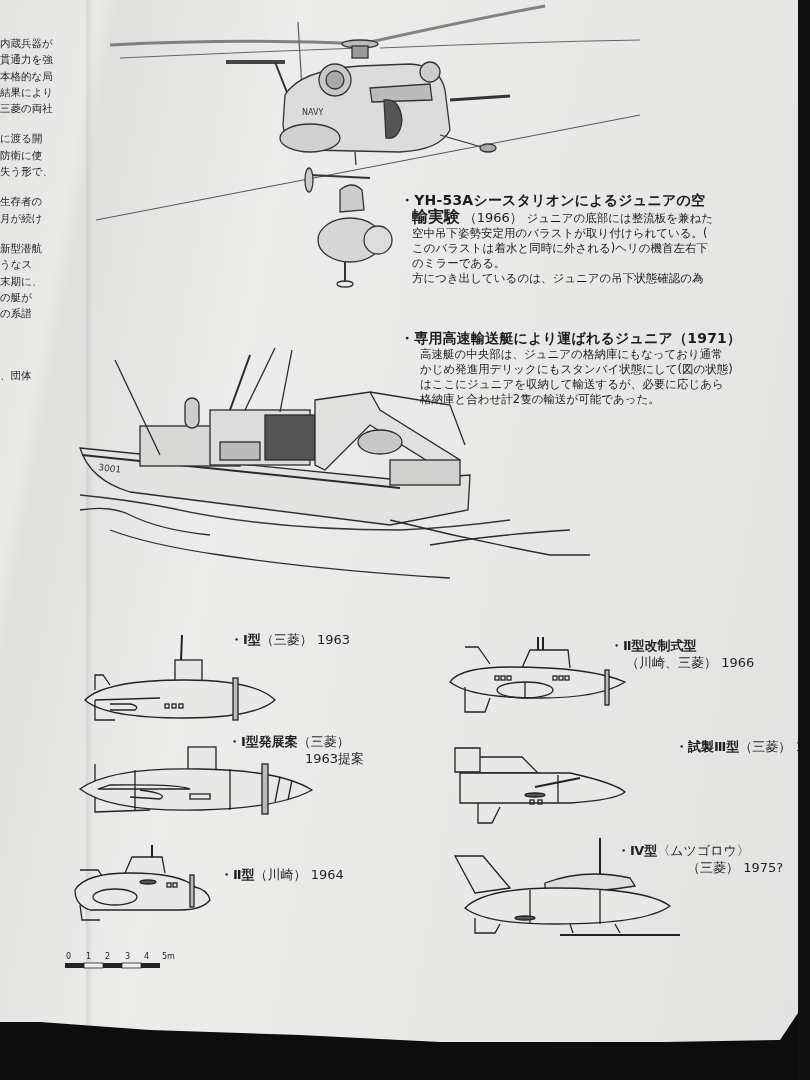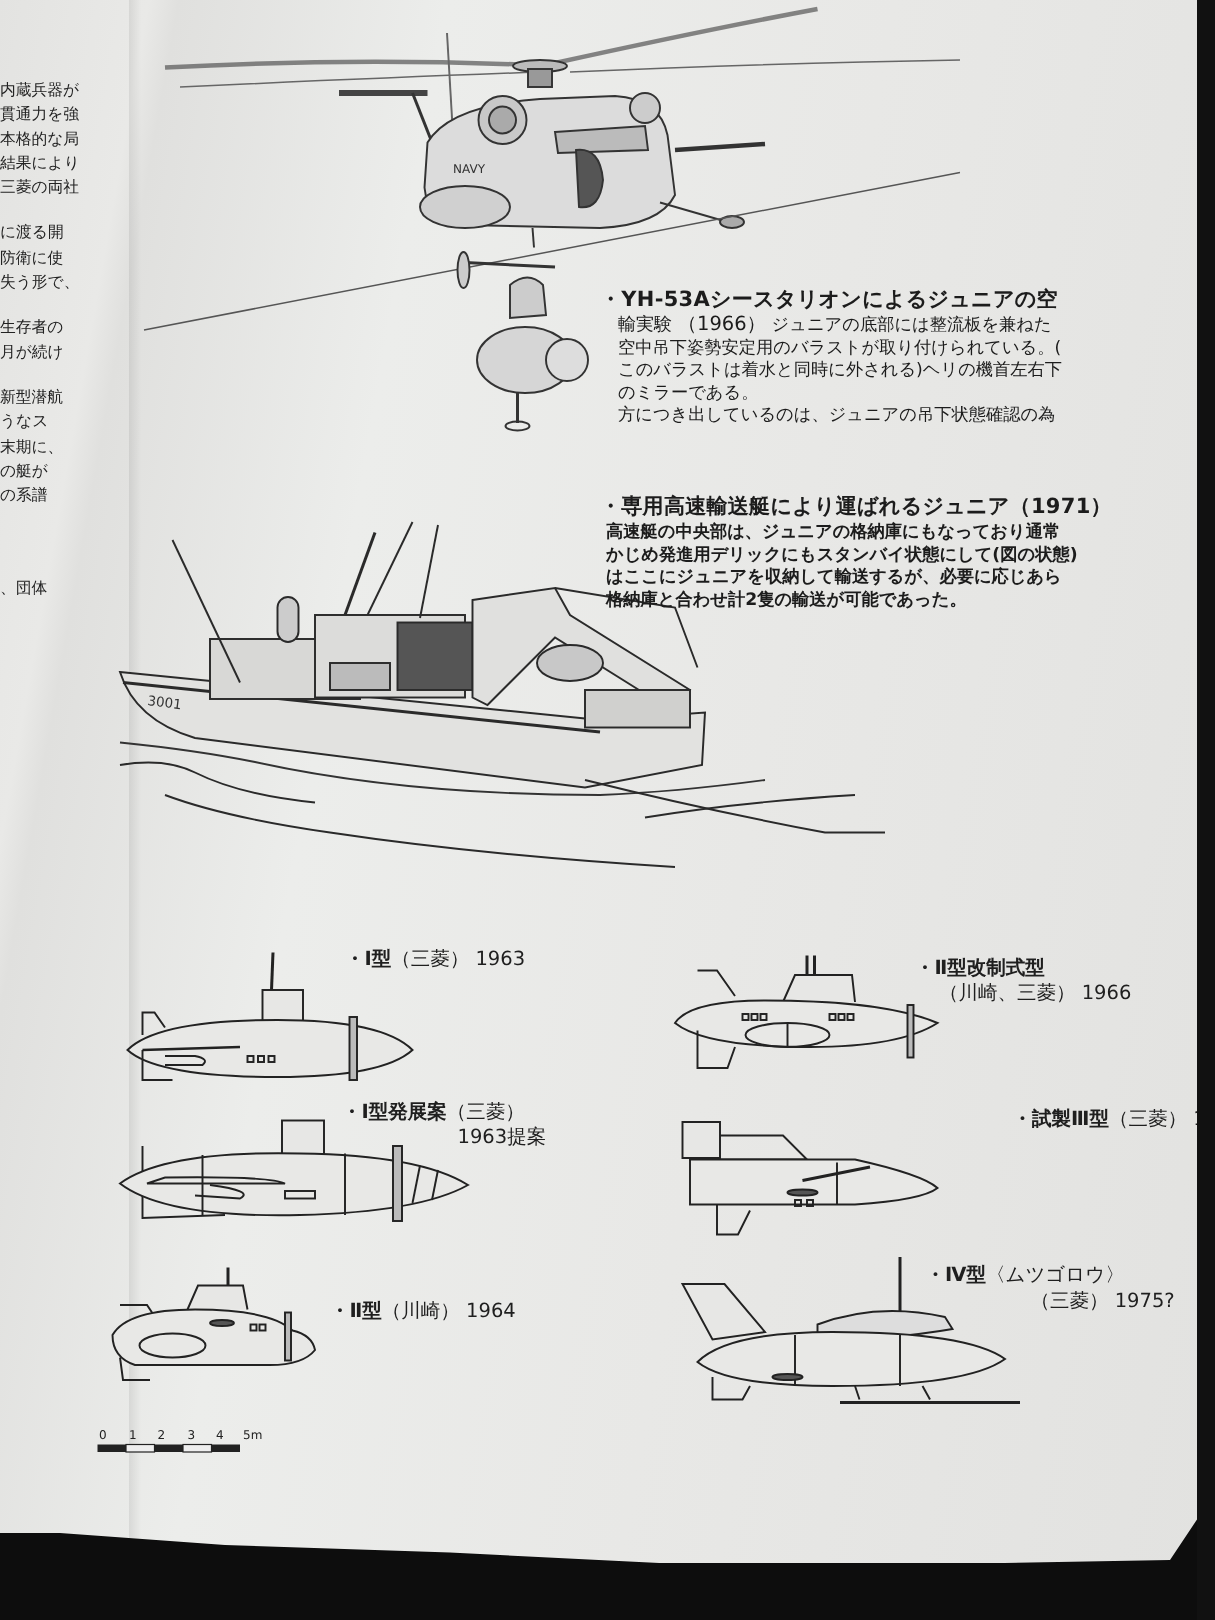--- a/index.html
+++ b/index.html
@@ -7,21 +7,21 @@
       width:810px; height:1080px; overflow:hidden; position:relative;
       background:#0d0d0d;
       font-family:"DejaVu Sans", sans-serif;
     }
     .page {
       position:absolute; left:0; top:0; width:810px; height:1042px;
       background:linear-gradient(100deg,#e3e3e1 0%,#e9e9e7 10%,#e0e0de 12%,#ecedeb 30%,#e8e8e6 60%,#e2e2e0 100%);
       clip-path: polygon(0 0, 800px 0, 800px 1010px, 780px 1040px, 500px 1045px, 300px 1035px, 150px 1030px, 40px 1022px, 0 1022px);
     }
     .edge-right { position:absolute; right:0; top:0; width:12px; height:1080px; background:#111; }
-    .left-col { position:absolute; left:0; top:52px; width:90px; }
+    .left-col { position:absolute; left:0; top:35px; width:90px; }
     .left-col p { margin:0; font-size:10.5px; line-height:16.3px; color:#222; white-space:nowrap; overflow:hidden; }
     .left-col .gap { height:14px; }
     .fold { position:absolute; left:86px; top:0; width:8px; height:1030px; background:linear-gradient(90deg,rgba(0,0,0,0.08),rgba(0,0,0,0)); }
     .caption { position:absolute; color:#1c1c1c; }
     .caption .title { font-weight:bold; font-size:14px; letter-spacing:0.2px; line-height:17px; }
     .caption .body { font-size:11.5px; line-height:15px; }
     .sub-label { position:absolute; font-size:13px; color:#1f1f1f; line-height:17px; white-space:nowrap; }
     .sub-label b { font-weight:bold; }
     svg { position:absolute; overflow:visible; }
     .scale-labels { position:absolute; left:62px; top:952px; font-size:8px; color:#222; }
@@ -94,21 +94,21 @@
       <circle cx="378" cy="240" r="14" fill="#ddd"></circle>
       <line x1="345" y1="262" x2="345" y2="282" stroke-width="2"></line>
       <ellipse cx="345" cy="284" rx="8" ry="3"></ellipse>
     </g>
   </svg>
 
   <div class="caption" style="left:400px;top:192px;width:405px;">
     <div class="title">・YH-53Aシースタリオンによるジュニアの空</div>
     <div class="body" style="margin-left:12px;">
       <div>
-        <span style="font-weight:normal;font-size:12px;margin-top:31px;">輸実験</span>
+        <span style="font-weight:bold;font-size:16px;margin-top:31px;">輸実験</span>
         <span style="font-size:13px;">（1966）</span>
         <span>ジュニアの底部には整流板を兼ねた</span>
       </div>
       <div>空中吊下姿勢安定用のバラストが取り付けられている。(</div>
       <div>このバラストは着水と同時に外される)ヘリの機首左右下</div>
       <div>のミラーである。</div>
       <div>方につき出しているのは、ジュニアの吊下状態確認の為</div>
     </div>
   </div>
 
@@ -137,21 +137,21 @@
       <path d="M10 165 Q60 170 100 178 Q200 200 330 200 Q380 198 440 190" stroke="#333"></path>
       <path d="M10 180 Q40 175 60 185 Q90 200 140 205"></path>
       <path d="M40 200 Q80 215 150 225 Q250 240 380 248"></path>
       <path d="M320 190 Q400 210 480 225 L520 225"></path>
       <path d="M360 215 Q420 205 500 200"></path>
     </g>
   </svg>
 
   <div class="caption" style="left:400px;top:330px;width:405px;">
     <div class="title">・専用高速輸送艇により運ばれるジュニア（1971）</div>
-    <div class="body" style="margin-left:4px;font-weight:bold;">
+    <div class="body" style="margin-left:20px;">
       <div>高速艇の中央部は、ジュニアの格納庫にもなっており通常</div>
       <div>かじめ発進用デリックにもスタンバイ状態にして(図の状態)</div>
       <div>はここにジュニアを収納して輸送するが、必要に応じあら</div>
       <div>格納庫と合わせ計2隻の輸送が可能であった。</div>
     </div>
   </div>
 
   <svg width="200" height="95" style="left:85px;top:630px;" viewBox="0 0 200 95">
     <g fill="none" stroke="#222" stroke-width="1.3">
       <line x1="97" y1="5" x2="96" y2="30" stroke-width="2"></line>

